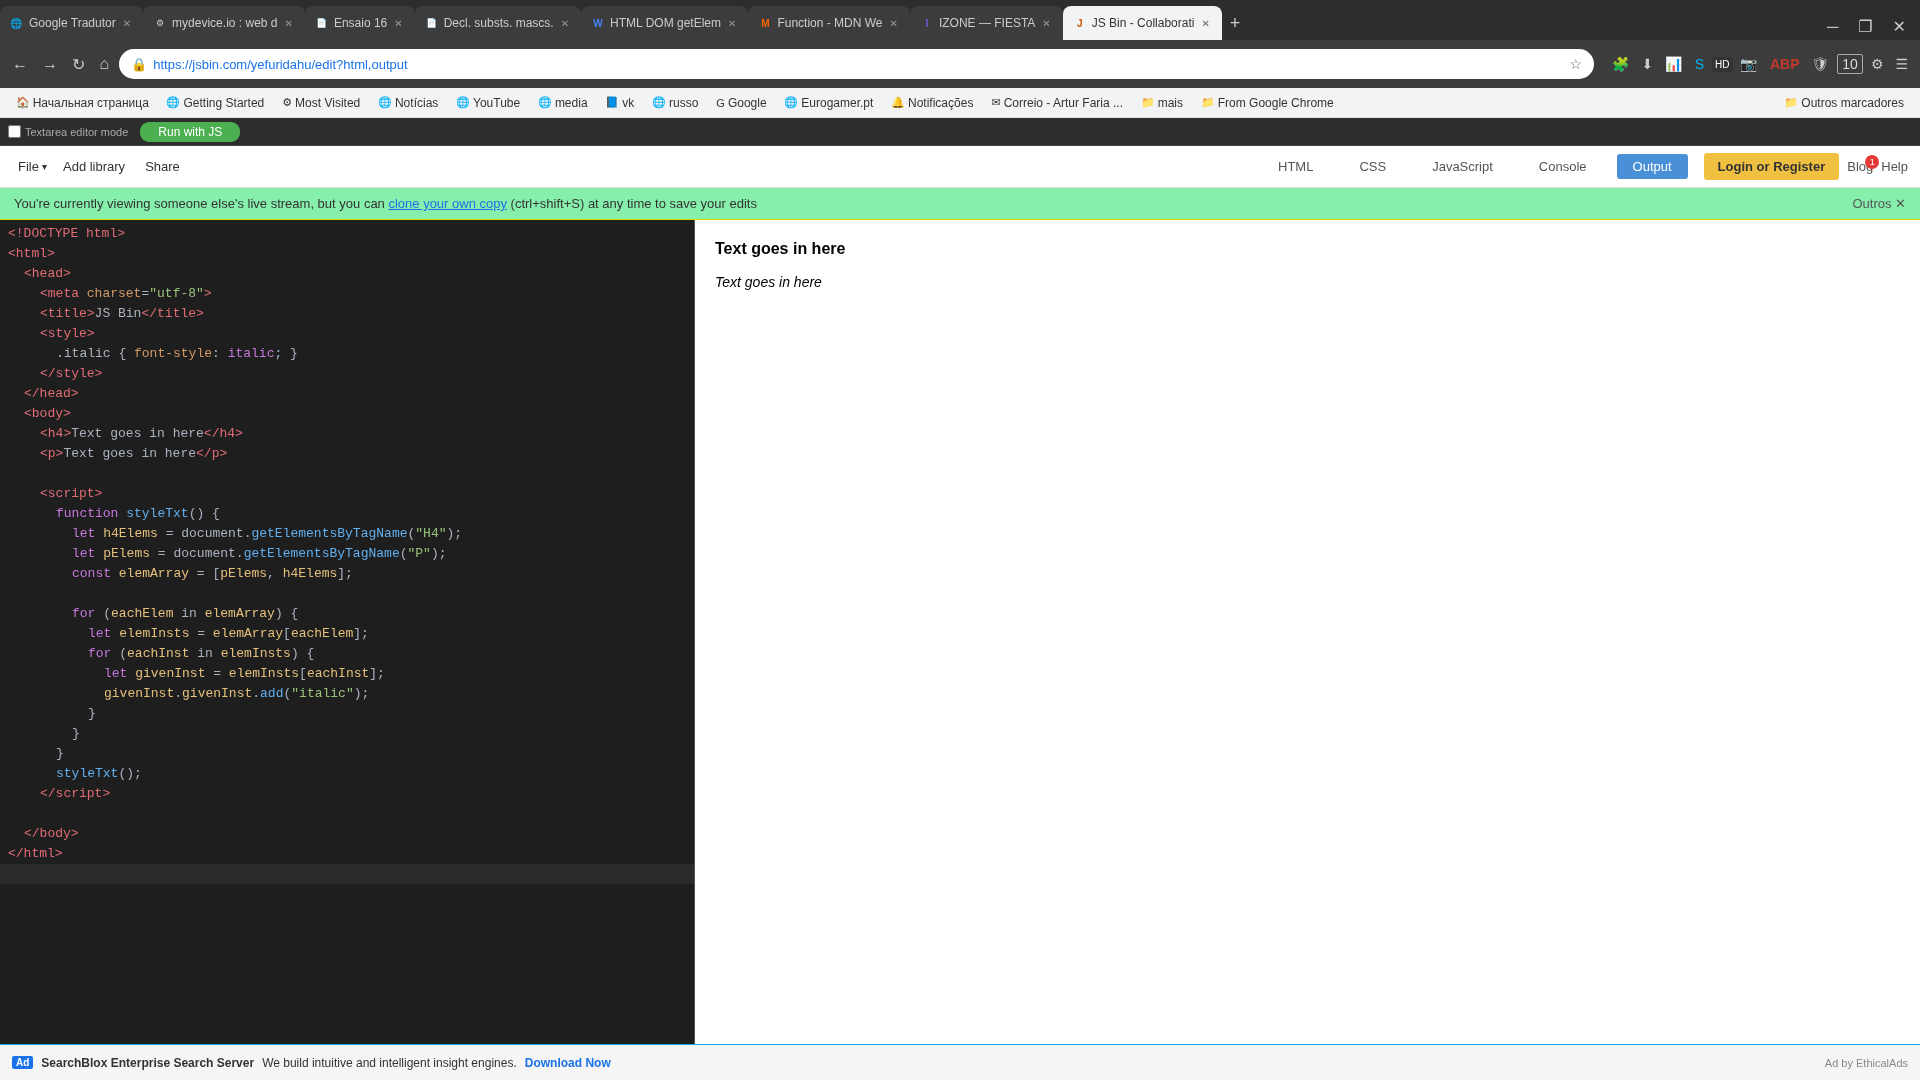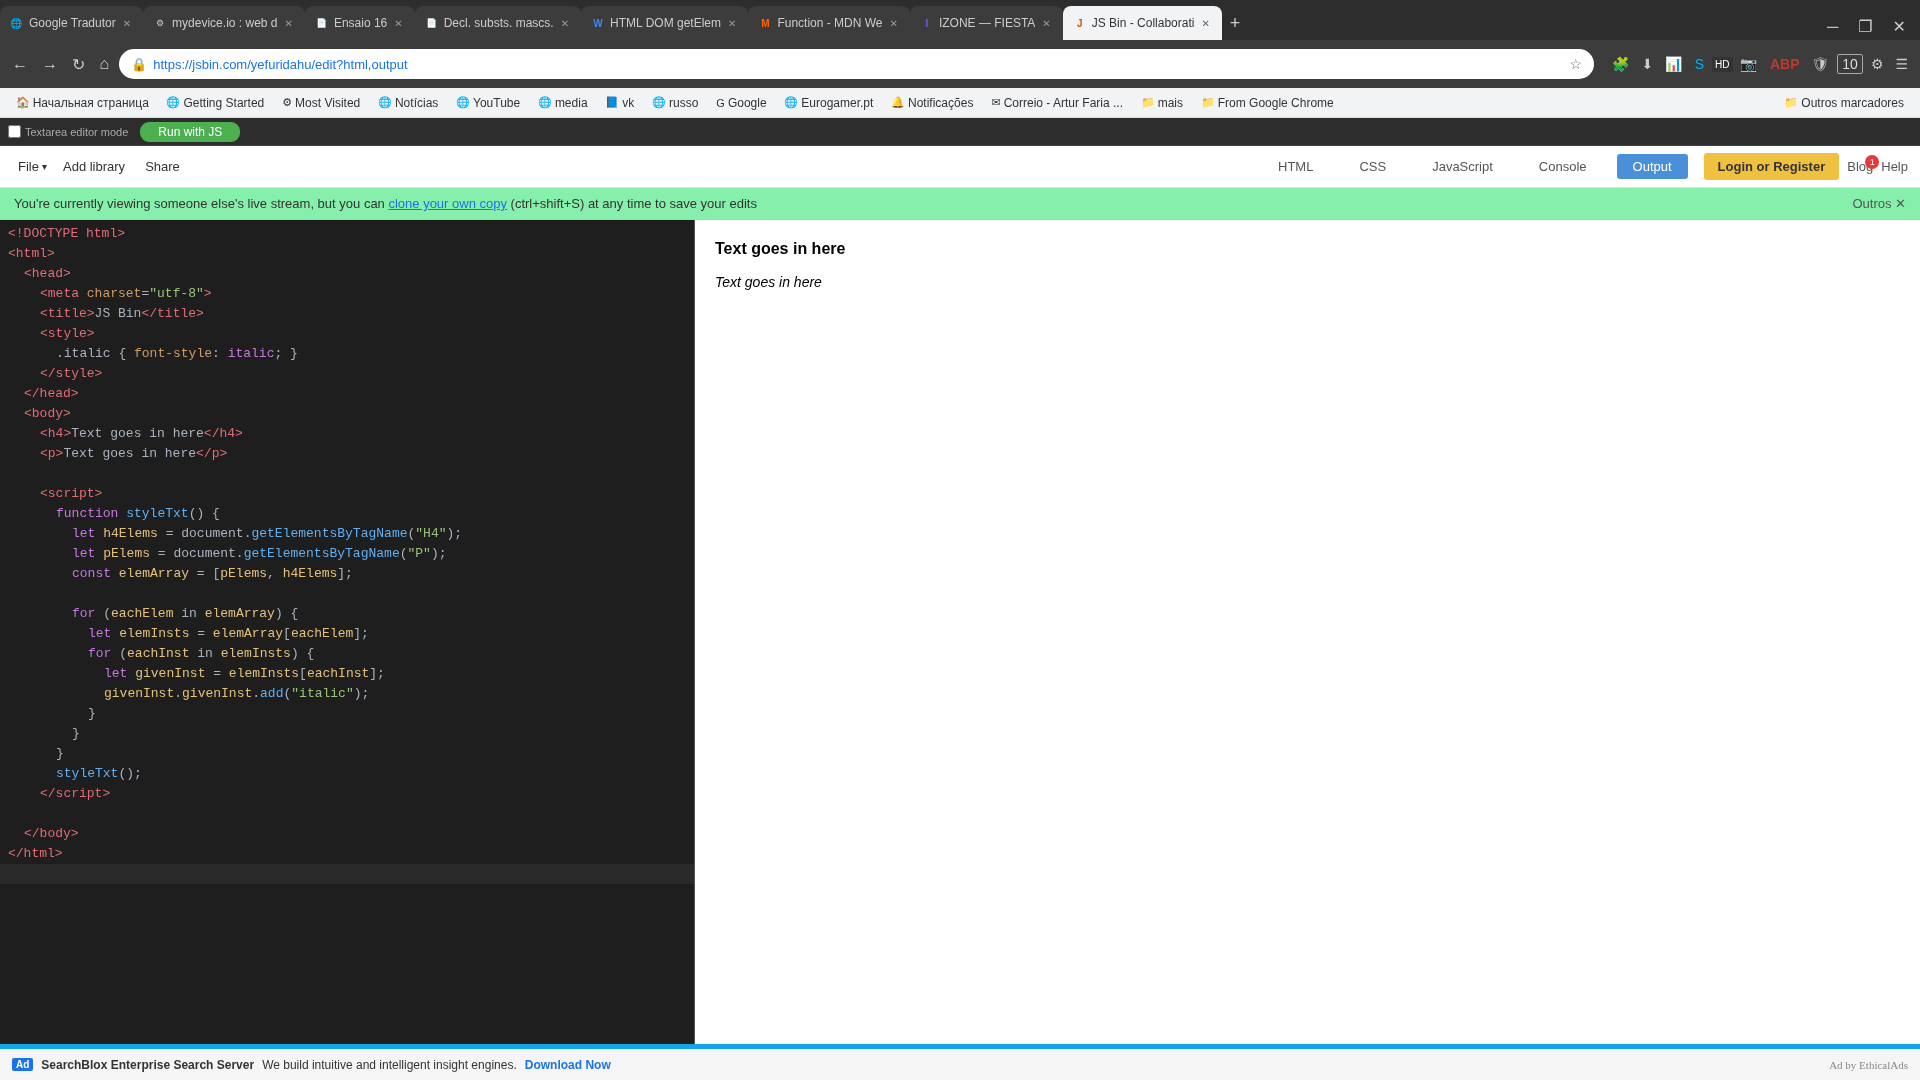--- a/index.html
+++ b/index.html
@@ -66,24 +66,24 @@
     .c-fn { color: #61afef; }
     .c-var { color: #e5c07b; }
     .c-plain { color: #abb2bf; }
 
     
     .output-panel { flex: 1; background: #fff; padding: 20px; }
     .output-h4 { font-size: 16px; font-weight: bold; margin-bottom: 16px; }
     .output-p { font-size: 14px; font-style: italic; }
 
     
-    .ad-bar { position: fixed; bottom: 0; left: 0; right: 0; height: 36px; background: #f5f5f5; border-top: 5px solid #0ea5e9; display: flex; align-items: center; padding: 0 12px; font-size: 12px; color: #333; gap: 8px; }
+    .ad-bar { position: fixed; bottom: 0; left: 0; right: 0; height: 36px; background: #f5f5f5; border-top: 1px solid #0ea5e9; display: flex; align-items: center; padding: 0 12px; font-size: 12px; color: #333; gap: 8px; }
     .ad-icon { background: #1a73e8; color: #fff; font-size: 10px; font-weight: bold; border-radius: 2px; padding: 1px 4px; }
     .ad-link { color: #1a73e8; text-decoration: none; font-weight: bold; cursor: pointer; }
-    .ad-right { margin-left: auto; color: #888; font-size: 11px; font-family: Liberation Serif, serif; }
+    .ad-right { margin-left: auto; color: #888; font-size: 11px; }
     .run-btn { background: #4caf50; color: #fff; border: none; padding: 4px 20px; border-radius: 3px; font-size: 12px; cursor: pointer; margin-left: 12px; }
   </style>
 </head>
 <body>
 
 <div class="browser-chrome">
 
   <div class="tab-bar">
 
     <div class="tab">

